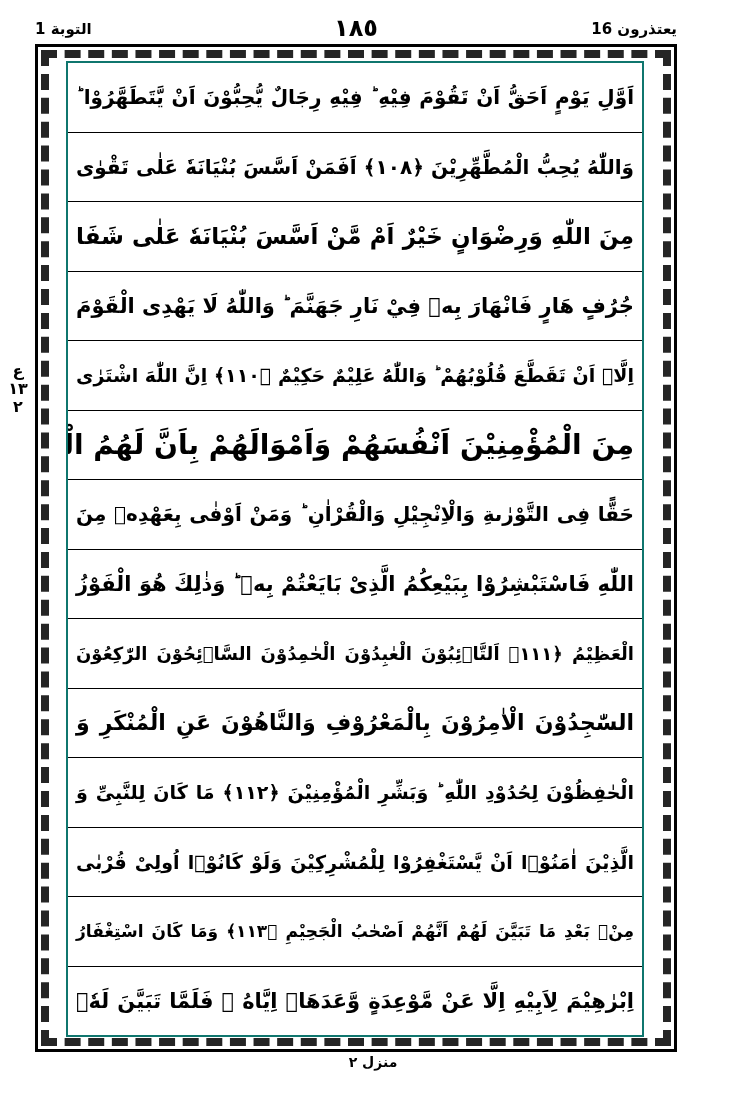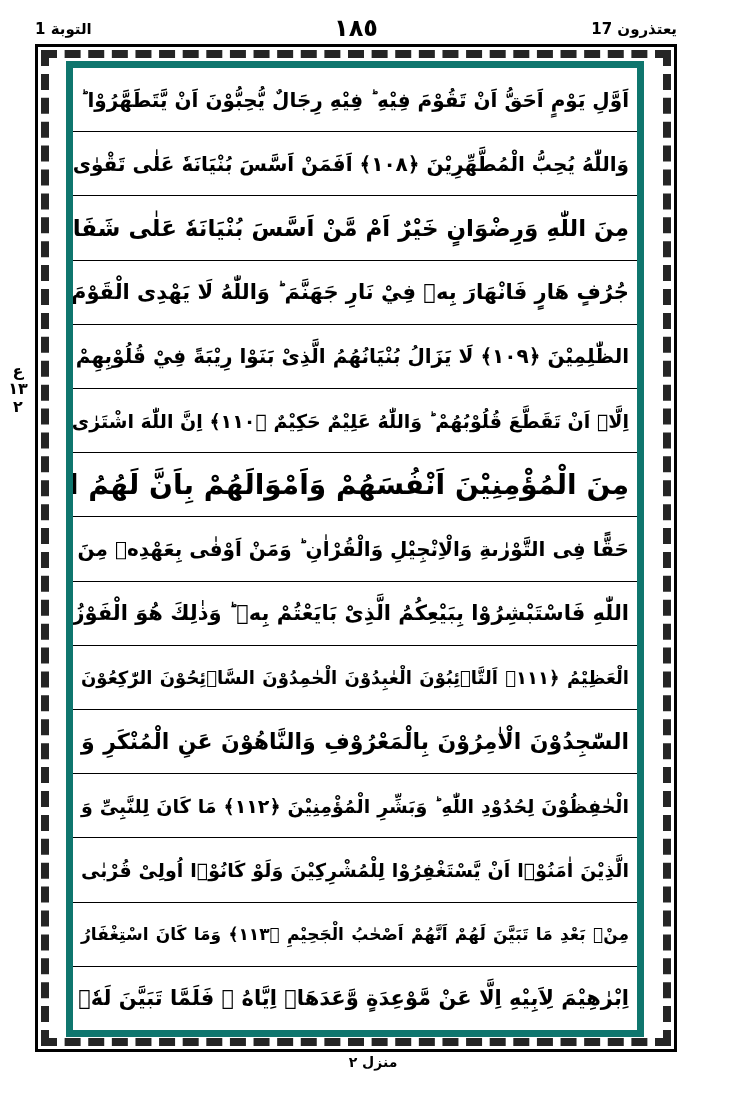--- a/index.html
+++ b/index.html
@@ -7,62 +7,59 @@
          font-family:"DejaVu Sans", sans-serif; color:#000; }
   .header { position:absolute; top:14px; left:35px; width:642px; height:30px; }
   .hdr-left { position:absolute; left:0; top:6px; font-size:15px; font-weight:bold; direction:rtl; }
   .hdr-center { position:absolute; left:0; right:0; top:0; text-align:center; font-size:24px; font-weight:bold; direction:rtl; }
   .hdr-right { position:absolute; right:0; top:6px; font-size:15px; font-weight:bold; direction:rtl; }
   .frame { position:absolute; left:35px; top:44px; width:642px; height:1008px;
            box-sizing:border-box; border:3px solid #000; background:#fff; }
   .frame-orn { position:absolute; left:3px; top:3px; right:3px; bottom:3px;
            border:8px dashed #000; box-sizing:border-box; opacity:0.85; }
   .frame-inner { position:absolute; left:28px; top:14px; right:30px; bottom:12px;
-           border:7px solid #0f766e; box-sizing:border-box; background:#fff; }
+           border:2px solid #0f766e; box-sizing:border-box; background:#fff; }
   .lines { position:absolute; inset:0; display:flex; flex-direction:column; }
   .line { flex:1; border-bottom:1.5px solid #000; display:flex; align-items:center;
           justify-content:space-between; padding:0 8px; direction:rtl;
           font-family:"DejaVu Sans", sans-serif; font-size:31px; font-weight:bold;
           white-space:nowrap; overflow:hidden; text-align:justify; text-align-last:justify; }
   .line:last-child { border-bottom:none; }
   .line span { display:block; width:100%; text-align:justify; text-align-last:justify; }
   .margin-marker { position:absolute; left:6px; top:362px; width:24px; font-size:16px;
           font-weight:bold; line-height:18px; text-align:center; direction:rtl; }
   .footer { position:absolute; top:1054px; left:0; width:746px; text-align:center;
           font-size:14px; font-weight:bold; direction:rtl; }
 </style>
 </head>
 <body>
 
 <div class="header">
   <div class="hdr-left">التوبة 1</div>
   <div class="hdr-center">١٨٥</div>
-  <div class="hdr-right">يعتذرون 17</div>
+  <div class="hdr-right">يعتذرون 16</div>
 </div>
 
 <div class="margin-marker">ع ١٣ ٢</div>
 
 <div class="frame">
   <div class="frame-orn"></div>
   <div class="frame-inner">
     <div class="lines">
       <div class="line" style="font-size: 20px;">
           <span>اَوَّلِ يَوْمٍ اَحَقُّ اَنْ تَقُوْمَ فِيْهِ ؕ فِيْهِ رِجَالٌ يُّحِبُّوْنَ اَنْ يَّتَطَهَّرُوْا ؕ</span>
         </div>
       <div class="line" style="font-size: 20px;">
           <span>وَاللّٰهُ يُحِبُّ الْمُطَّهِّرِيْنَ ﴿١٠٨﴾ اَفَمَنْ اَسَّسَ بُنْيَانَهٗ عَلٰى تَقْوٰى</span>
         </div>
       <div class="line" style="font-size: 23px;">
           <span>مِنَ اللّٰهِ وَرِضْوَانٍ خَيْرٌ اَمْ مَّنْ اَسَّسَ بُنْيَانَهٗ عَلٰى شَفَا</span>
         </div>
       <div class="line" style="font-size: 21px; padding-left: 12px;">
           <span>جُرُفٍ هَارٍ فَانْهَارَ بِهٖ فِيْ نَارِ جَهَنَّمَ ؕ وَاللّٰهُ لَا يَهْدِى الْقَوْمَ</span>
-        </div>
-      <div class="line" style="font-size: 20px;">
-          <span>الظّٰلِمِيْنَ ﴿١٠٩﴾ لَا يَزَالُ بُنْيَانُهُمُ الَّذِىْ بَنَوْا رِيْبَةً فِيْ قُلُوْبِهِمْ</span>
         </div>
       <div class="line" style="font-size: 19px;">
           <span>اِلَّاۤ اَنْ تَقَطَّعَ قُلُوْبُهُمْ ؕ وَاللّٰهُ عَلِيْمٌ حَكِيْمٌ ﴿١١٠﴾ اِنَّ اللّٰهَ اشْتَرٰى</span>
         </div>
       <div class="line" style="font-size: 28px;">
           <span>مِنَ الْمُؤْمِنِيْنَ اَنْفُسَهُمْ وَاَمْوَالَهُمْ بِاَنَّ لَهُمُ الْجَنَّةَ ؕ</span>
         </div>
       <div class="line" style="font-size: 20px;">
           <span>حَقًّا فِى التَّوْرٰٮةِ وَالْاِنْجِيْلِ وَالْقُرْاٰنِ ؕ وَمَنْ اَوْفٰى بِعَهْدِهٖ مِنَ</span>
         </div>

